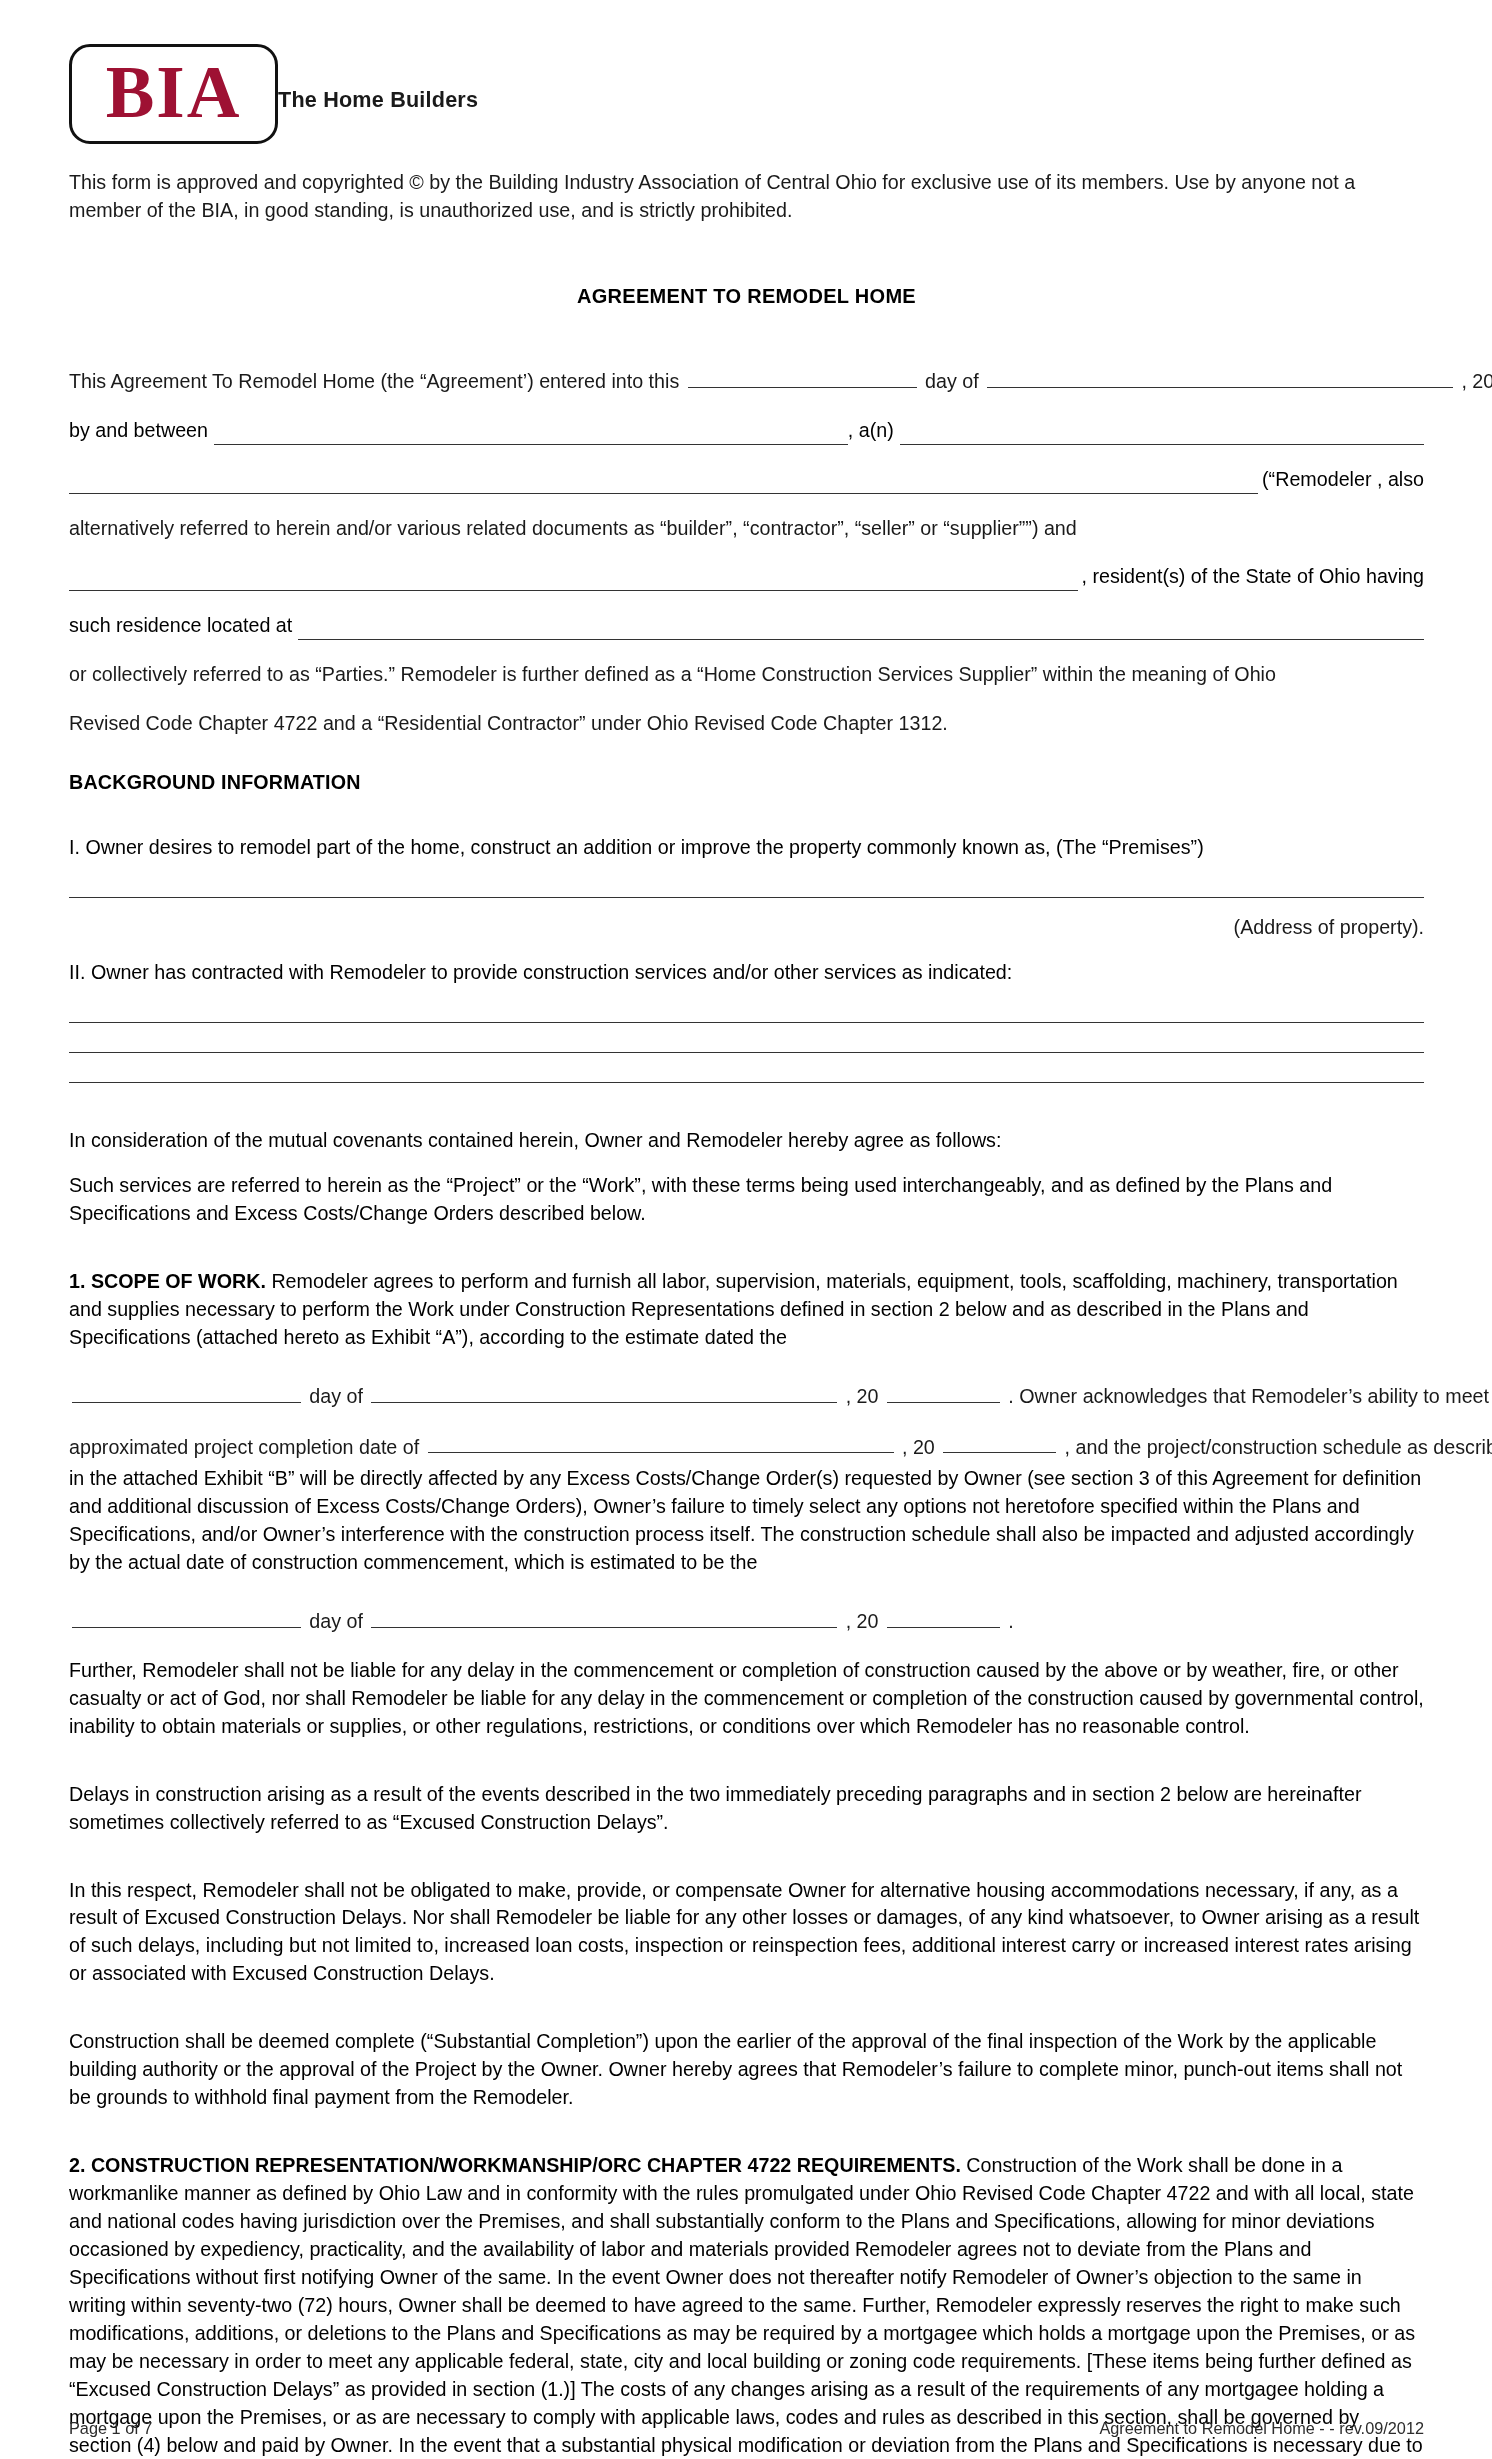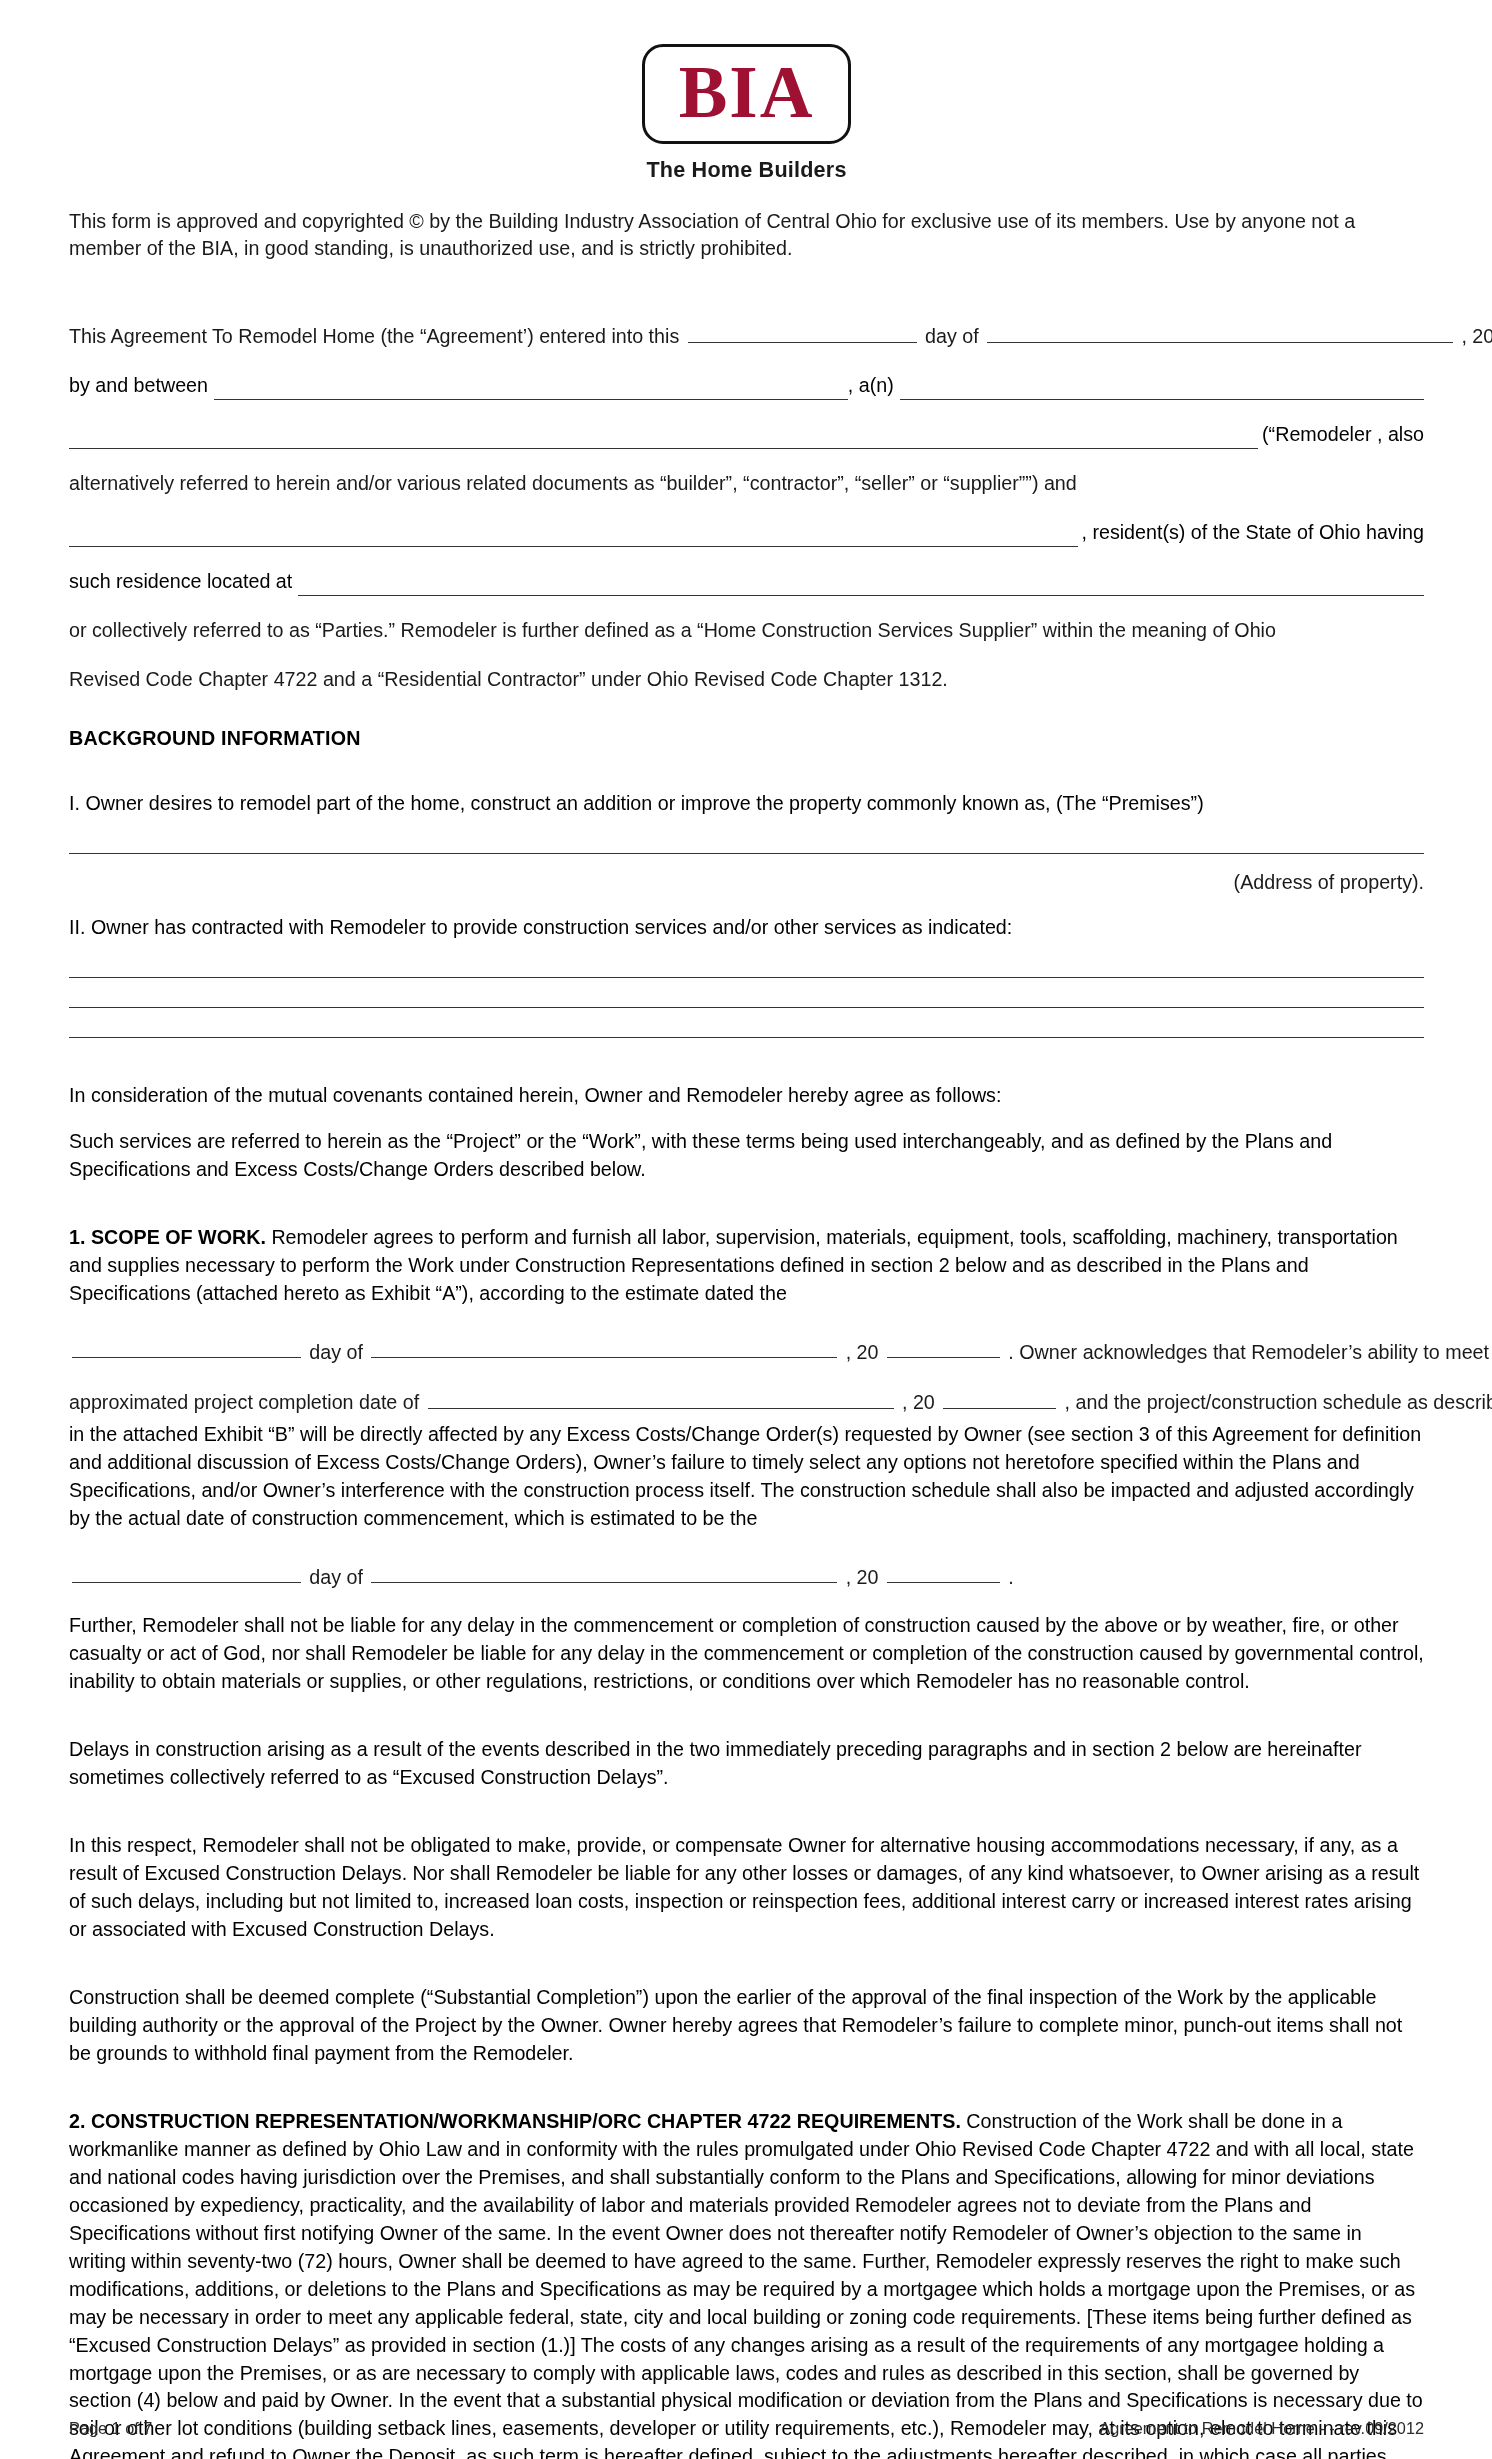--- a/index.html
+++ b/index.html
@@ -24,21 +24,21 @@
     position: absolute;
     left: 69px;
     right: 69px;
     top: 0;
     width: 1355px;
   }
 
   
   .logo-block {
     display: flex;
-    flex-direction: column;
+    flex-direction: row;
     align-items: center;
     justify-content: flex-start;
     padding-top: 44px;
   }
   .logo-box {
     width: 209px;
     height: 100px;
     border: 3.8px solid #111111;
     border-radius: 21px;
     display: flex;
@@ -175,20 +175,21 @@
 
     <div class="logo-block">
       <div class="logo-box">
         <span class="logo-text">BIA</span>
       </div>
       <div class="logo-tagline">The Home Builders</div>
     </div>
 
     <div class="notice">This form is approved and copyrighted © by the Building Industry Association of Central Ohio for exclusive use of its members.  Use by anyone not a member of the BIA, in good standing, is unauthorized use, and is strictly prohibited.</div>
 
+    <div class="doc-title">AGREEMENT TO REMODEL HOME</div>
 
     <div class="gap-lg">
 
       <div class="row">
         <span>This Agreement To Remodel Home (the “Agreement’) entered into this</span>
         <span class="blank b-md"></span>
         <span>day of</span>
         <span class="blank b-lg"></span>
         <span>, 20</span>
         

